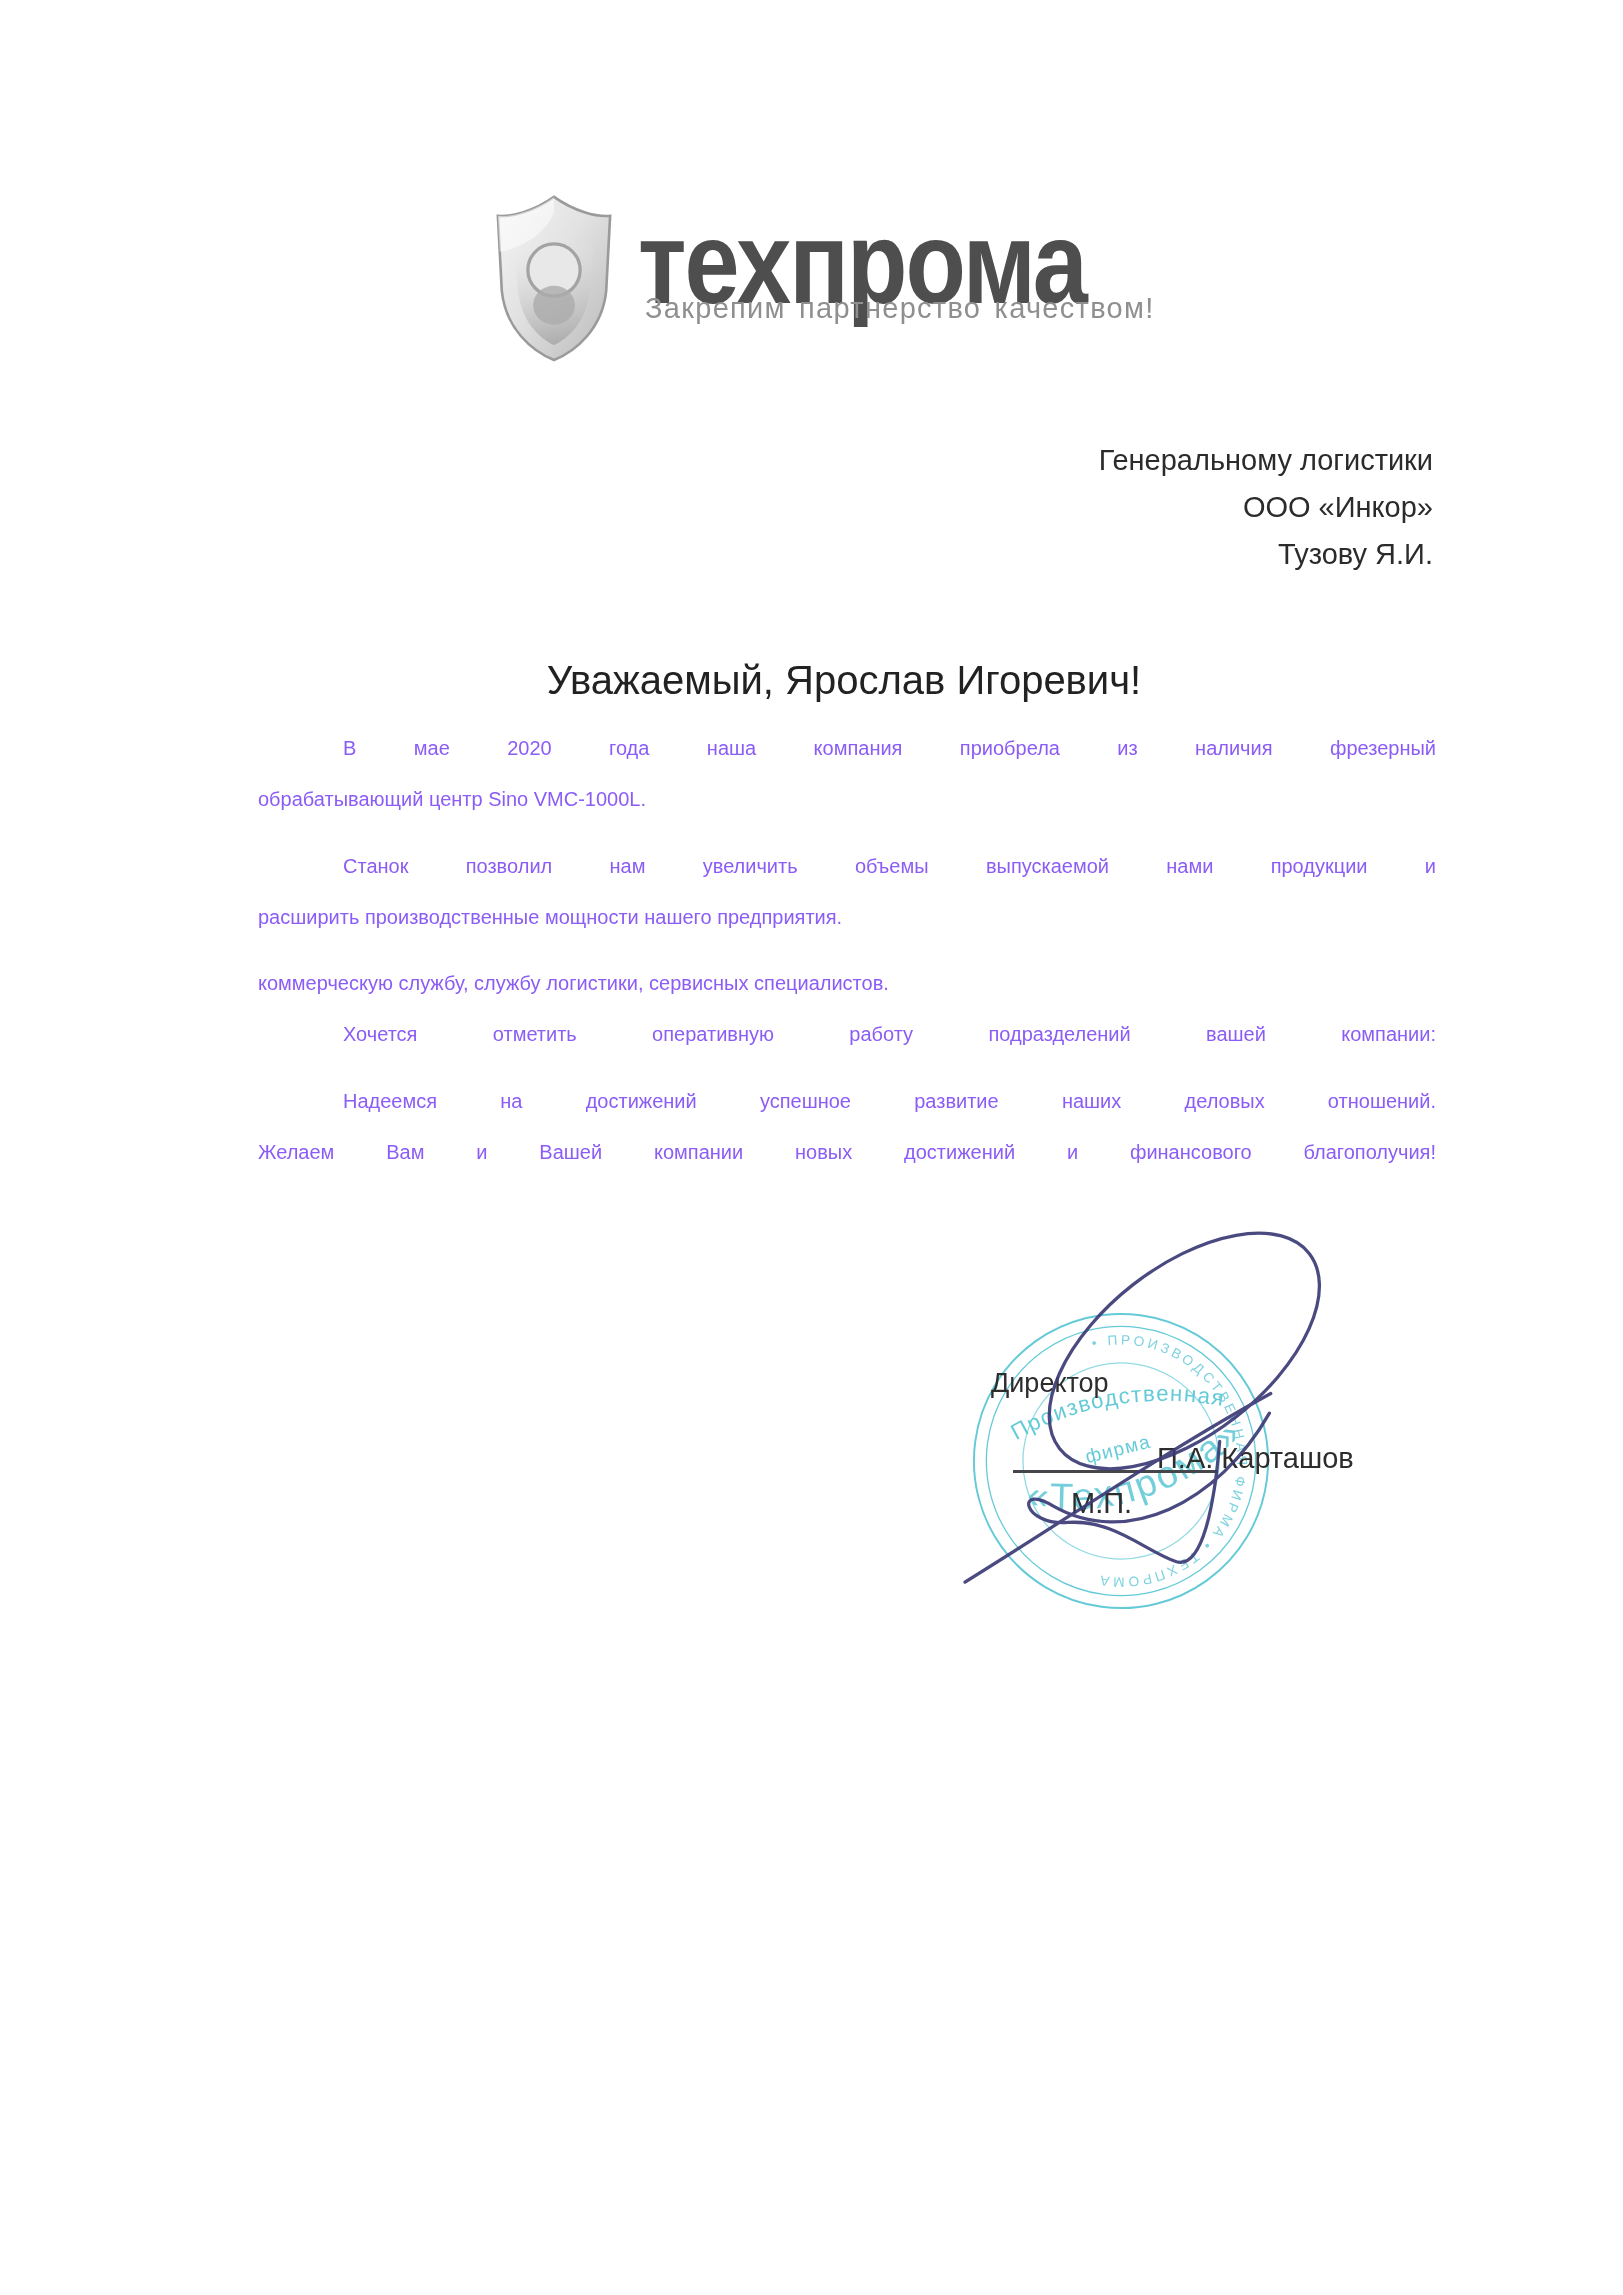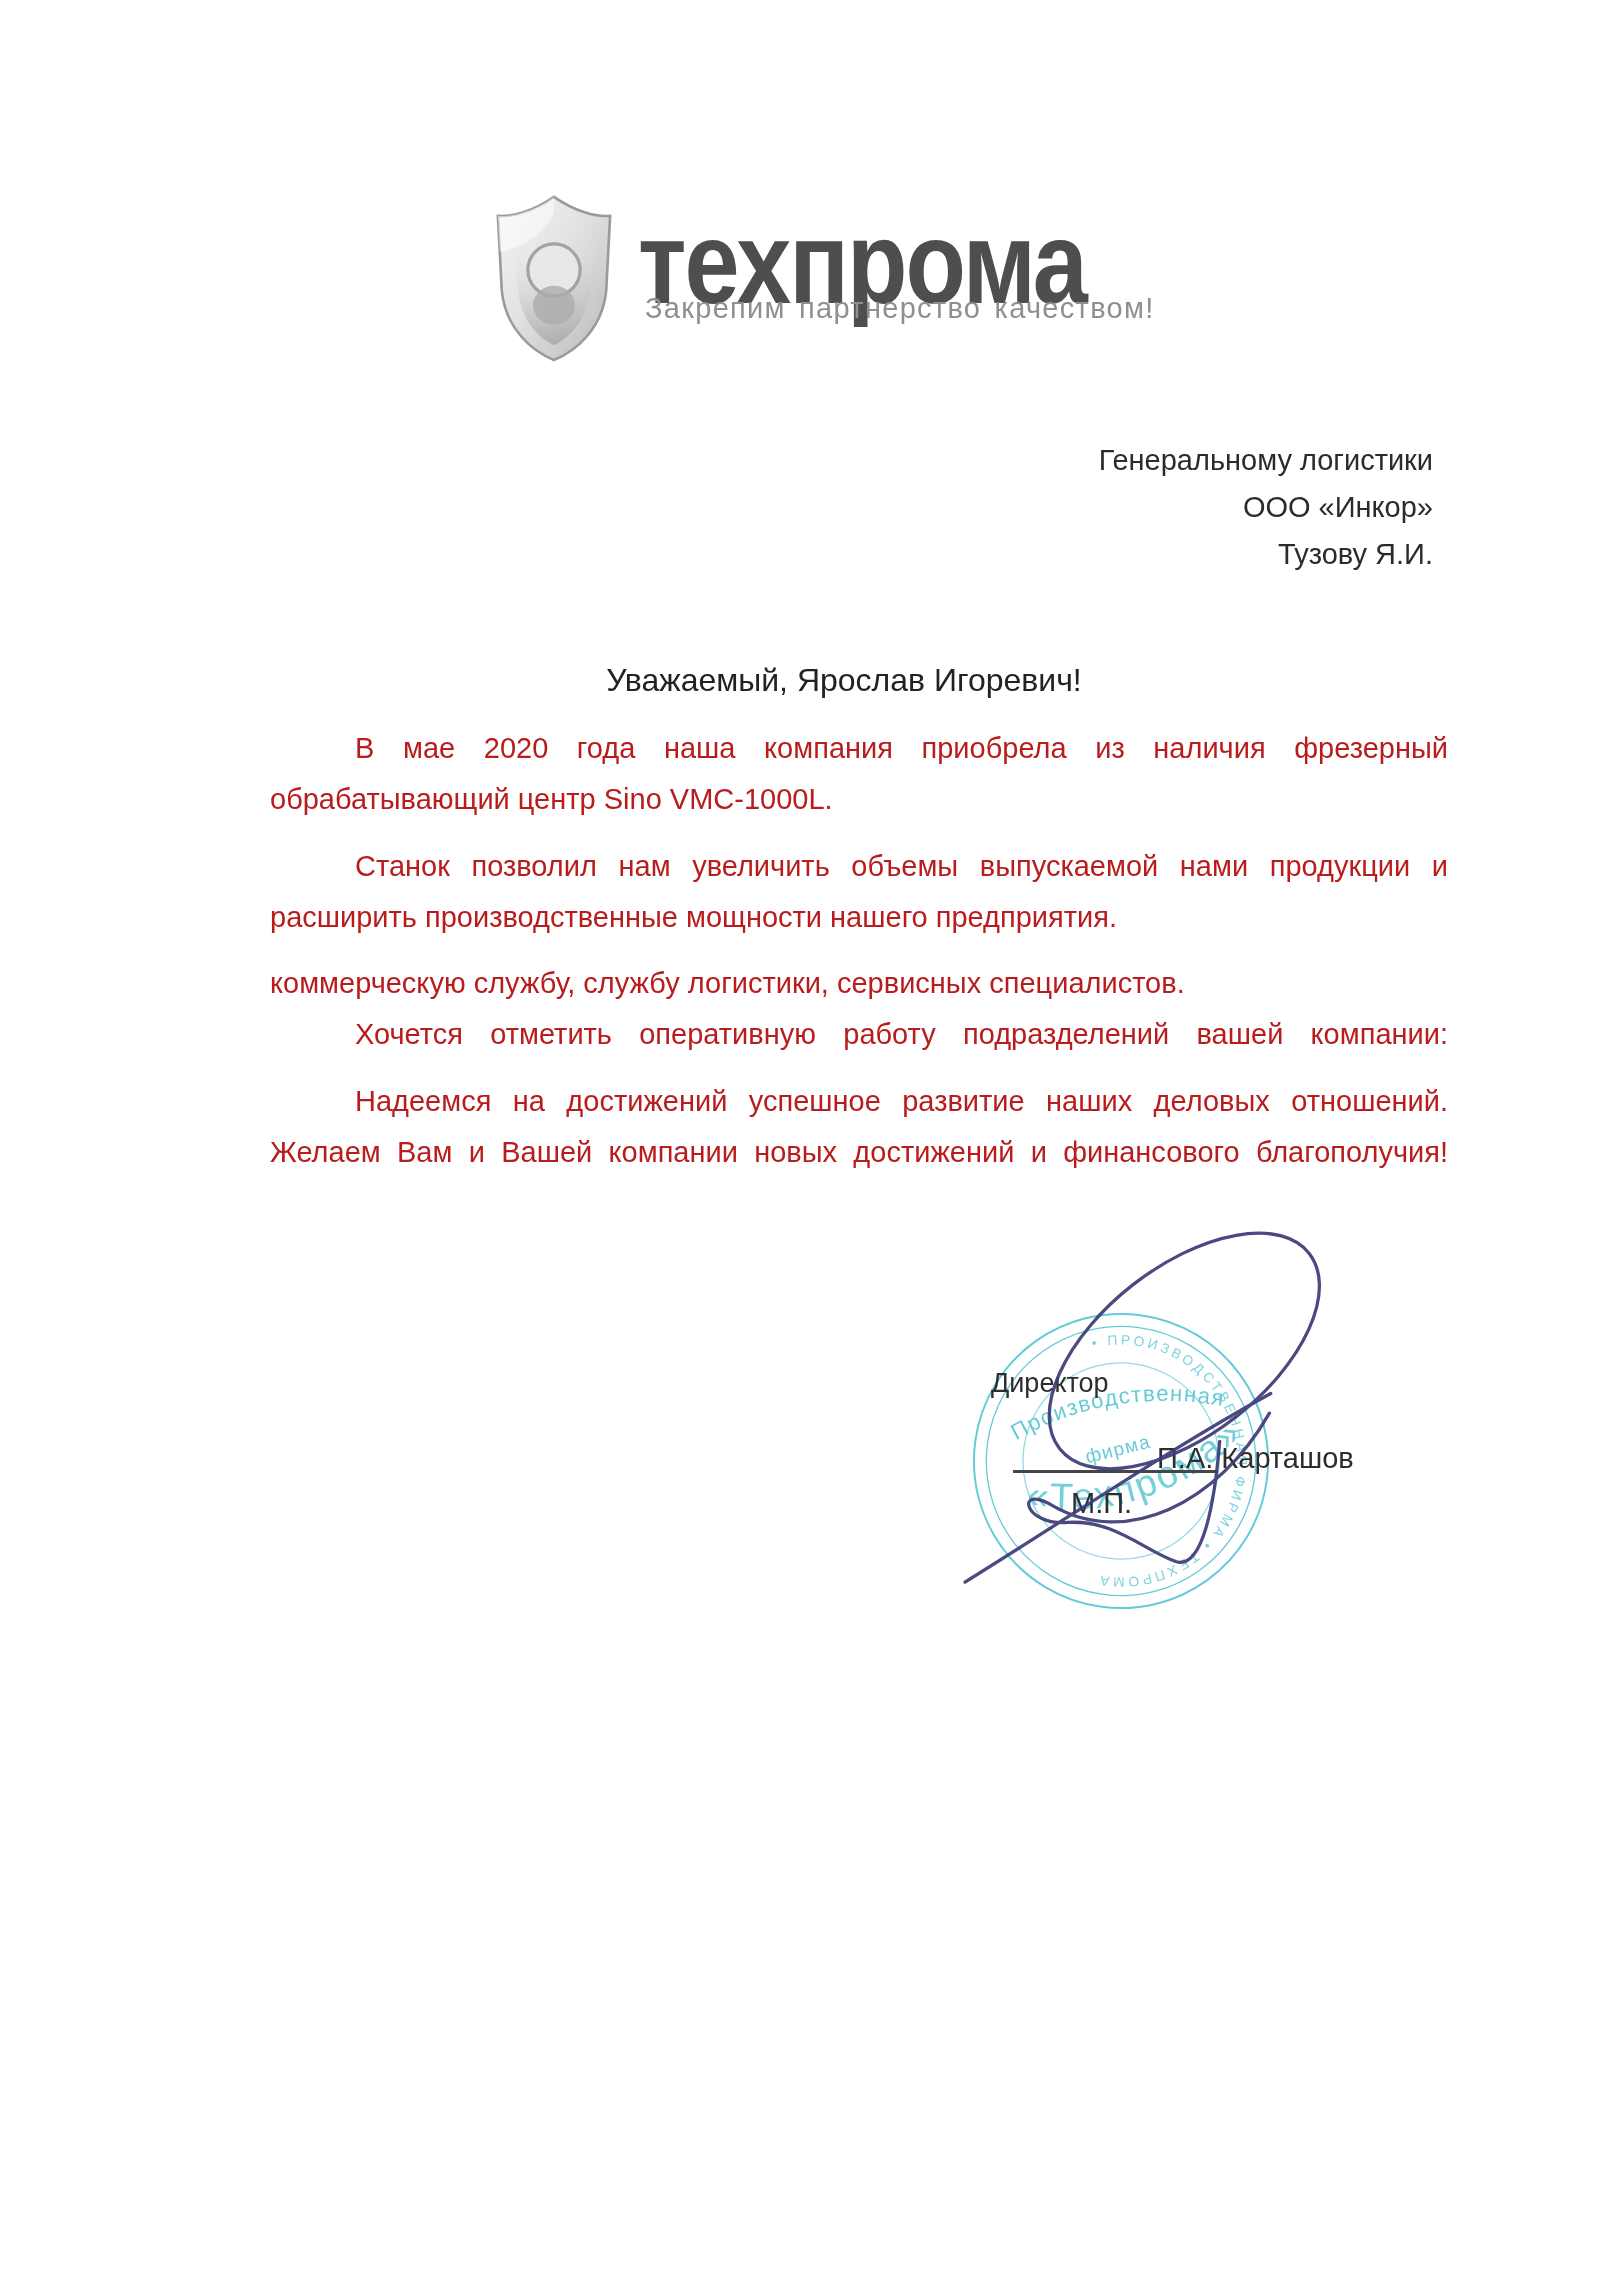--- a/index.html
+++ b/index.html
@@ -32,25 +32,25 @@
   
   .recipient{
     right:190px;top:437px;
     text-align:right;
     font-size:29px;line-height:47px;color:#2b2b2b;
   }
 
   
   .salutation{
     left:255px;top:661px;width:1178px;
-    text-align:center;font-size:32px;line-height:39px;color:#222222;
+    text-align:center;font-size:40px;line-height:39px;color:#222222;
   }
   .body-text{
-    left:270px;top:723px;width:1178px;
-    font-size:29px;line-height:51px;color:#b91c1c;
+    left:258px;top:723px;width:1178px;
+    font-size:20px;line-height:51px;color:#8b5cf6;
   }
   .body-text p{margin:0 0 15.7px 0;}
   .line{display:block;}
   .line.just{text-align:justify;text-align-last:justify;}
   .line.indent{padding-left:85px;}
 
   
   .sig-title{left:991px;top:1368px;font-size:27px;color:#2d2d2d;z-index:3;}
   .sig-rule{left:1013px;top:1470px;width:205px;height:2.6px;background:#46464a;z-index:3;}
   .sig-name{left:1157px;top:1442px;font-size:29px;color:#2d2d2d;z-index:3;}

